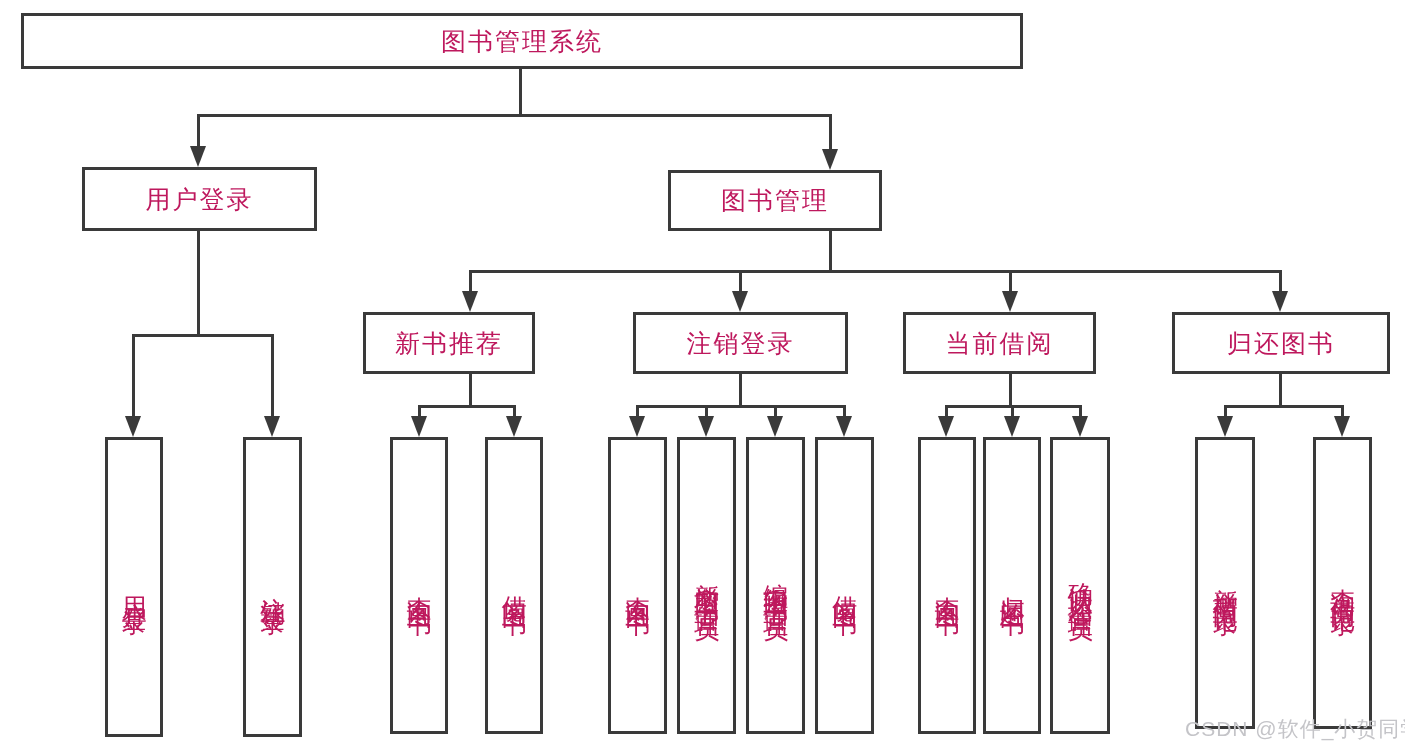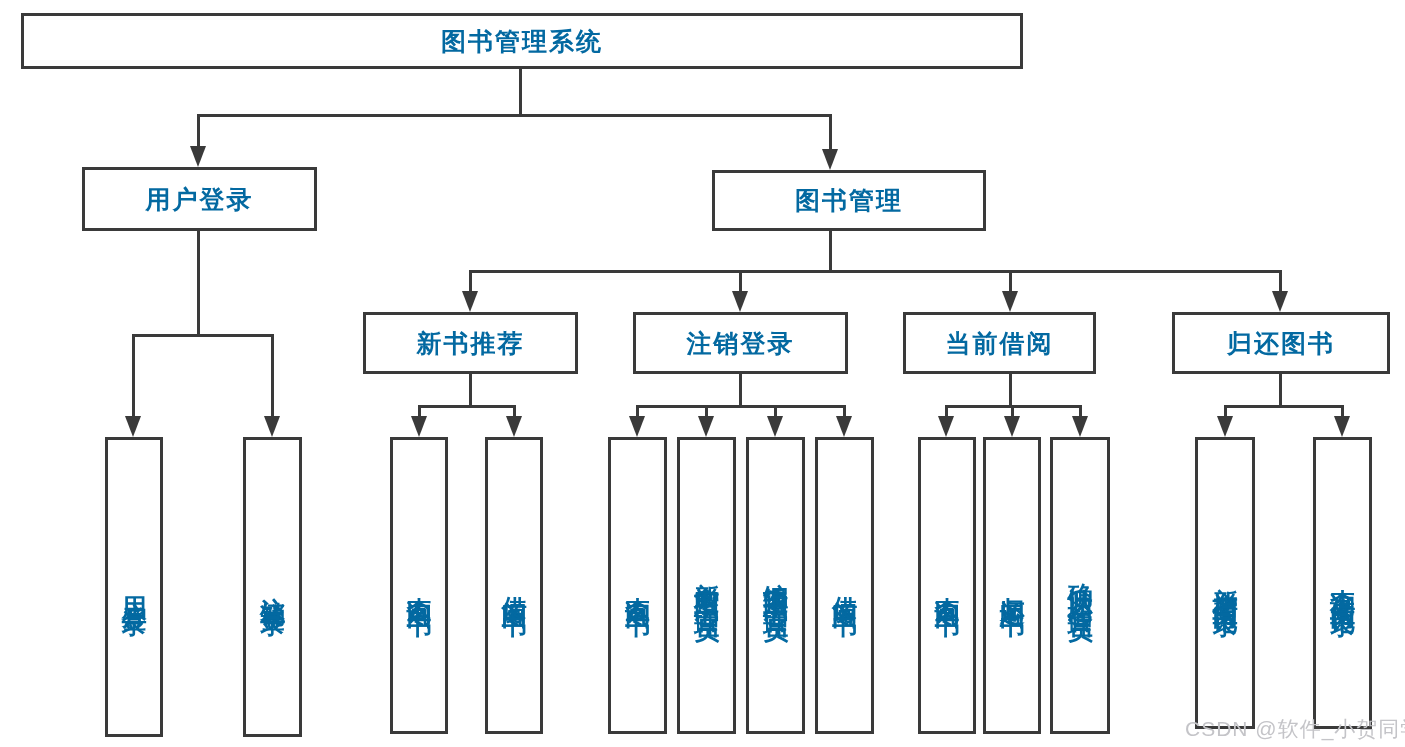--- a/index.html
+++ b/index.html
@@ -2,21 +2,21 @@
 <html><head>
 <meta charset="utf-8">
 <style>
   html,body{margin:0;padding:0;background:#ffffff;}
   .canvas{
     position:relative;width:1405px;height:747px;background:#ffffff;
     font-family:"Liberation Sans","DejaVu Sans",sans-serif;overflow:hidden;
   }
   .box{
     position:absolute;box-sizing:border-box;border:3px solid #3a3a3a;background:#ffffff;
-    display:flex;align-items:center;justify-content:center;color:#0369a1;font-weight:bold;
+    display:flex;align-items:center;justify-content:center;color:#be185d;
   }
   .hlabel{font-size:25px;letter-spacing:2px;white-space:nowrap;}
   .leaf span{
     writing-mode:vertical-rl;text-orientation:mixed;
     font-size:25px;letter-spacing:5px;line-height:1.1;white-space:nowrap;
   }
   .ln{position:absolute;background:#3a3a3a;}
   .arr{
     position:absolute;width:0;height:0;
     border-left:8px solid transparent;border-right:8px solid transparent;
@@ -39,21 +39,21 @@
   <div class="ln" style="left:519px;top:68px;width:3px;height:49px"></div>
   <div class="ln" style="left:197px;top:114px;width:635px;height:3px"></div>
   <div class="ln" style="left:197px;top:114px;width:3px;height:34px"></div>
   <div class="arr" style="left:190px;top:146px"></div>
   <div class="ln" style="left:829px;top:114px;width:3px;height:37px"></div>
   <div class="arr" style="left:822px;top:149px"></div>
 
   <div class="box" style="left:82px;top:167px;width:235px;height:64px">
     <span class="hlabel">用户登录</span>
   </div>
-  <div class="box" style="left:712px;top:170px;width:274px;height:61px">
+  <div class="box" style="left:668px;top:170px;width:214px;height:61px">
     <span class="hlabel">图书管理</span>
   </div>
 
   <div class="ln" style="left:197px;top:229px;width:3px;height:108px"></div>
   <div class="ln" style="left:132px;top:334px;width:142px;height:3px"></div>
   <div class="ln" style="left:132px;top:334px;width:3px;height:84px"></div>
   <div class="arr" style="left:125px;top:416px"></div>
   <div class="ln" style="left:271px;top:334px;width:3px;height:84px"></div>
   <div class="arr" style="left:264px;top:416px"></div>
 
@@ -61,21 +61,21 @@
   <div class="ln" style="left:469px;top:270px;width:813px;height:3px"></div>
   <div class="ln" style="left:469px;top:270px;width:3px;height:23px"></div>
   <div class="arr" style="left:462px;top:291px"></div>
   <div class="ln" style="left:739px;top:270px;width:3px;height:23px"></div>
   <div class="arr" style="left:732px;top:291px"></div>
   <div class="ln" style="left:1009px;top:270px;width:3px;height:23px"></div>
   <div class="arr" style="left:1002px;top:291px"></div>
   <div class="ln" style="left:1279px;top:270px;width:3px;height:23px"></div>
   <div class="arr" style="left:1272px;top:291px"></div>
 
-  <div class="box" style="left:363px;top:312px;width:215px;height:62px">
+  <div class="box" style="left:363px;top:312px;width:172px;height:62px">
     <span class="hlabel">新书推荐</span>
   </div>
   <div class="box" style="left:633px;top:312px;width:215px;height:62px">
     <span class="hlabel">注销登录</span>
   </div>
   <div class="box" style="left:903px;top:312px;width:193px;height:62px">
     <span class="hlabel">当前借阅</span>
   </div>
   <div class="box" style="left:1172px;top:312px;width:218px;height:62px">
     <span class="hlabel">归还图书</span>

